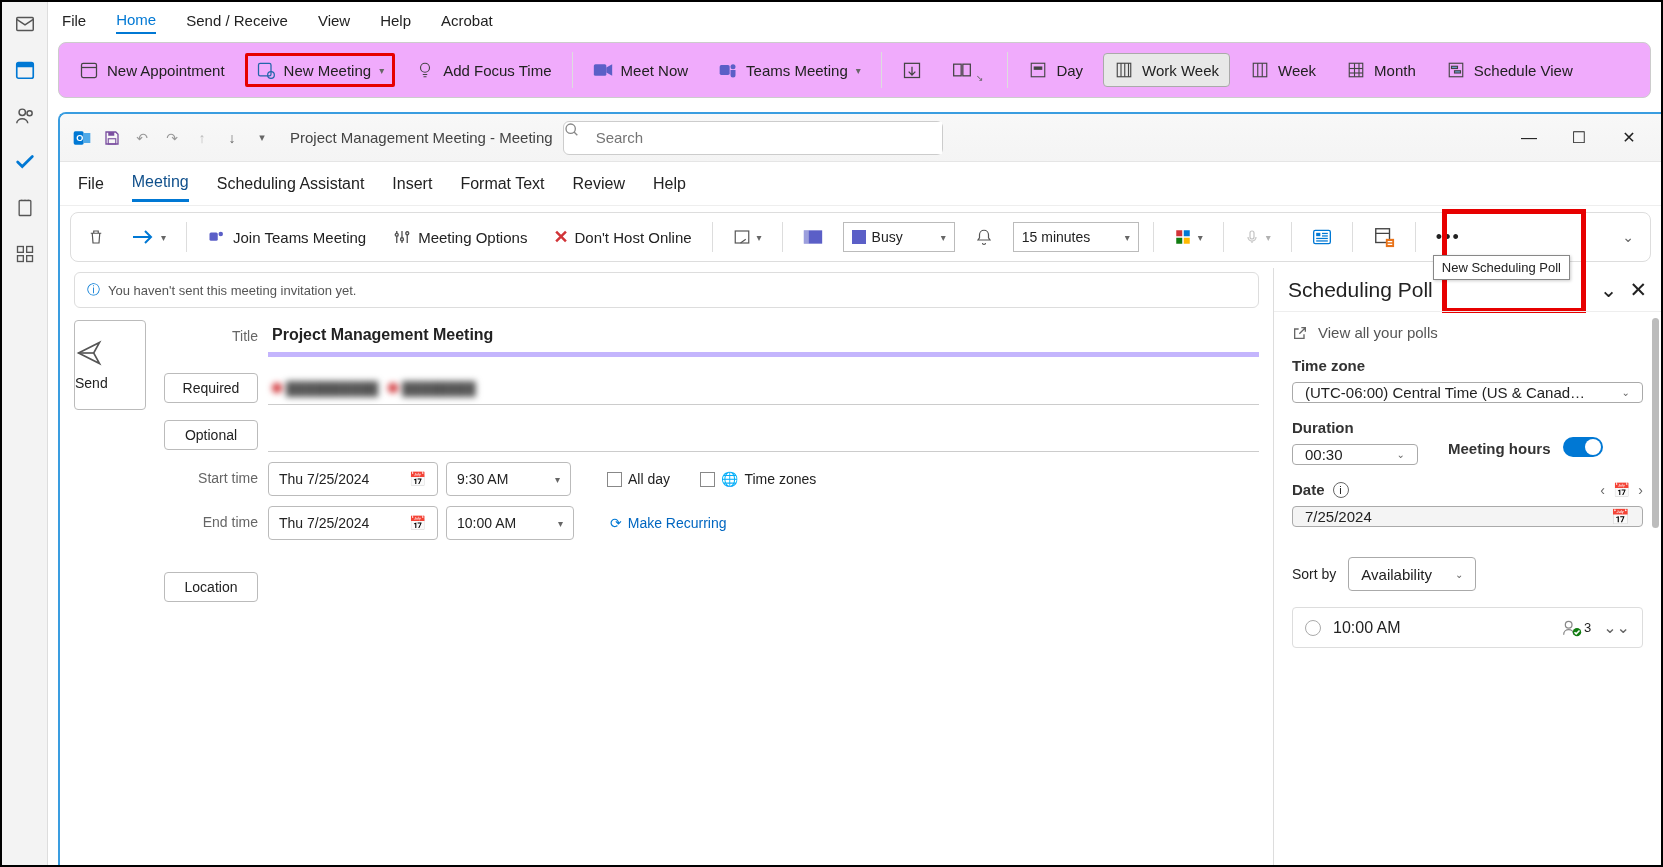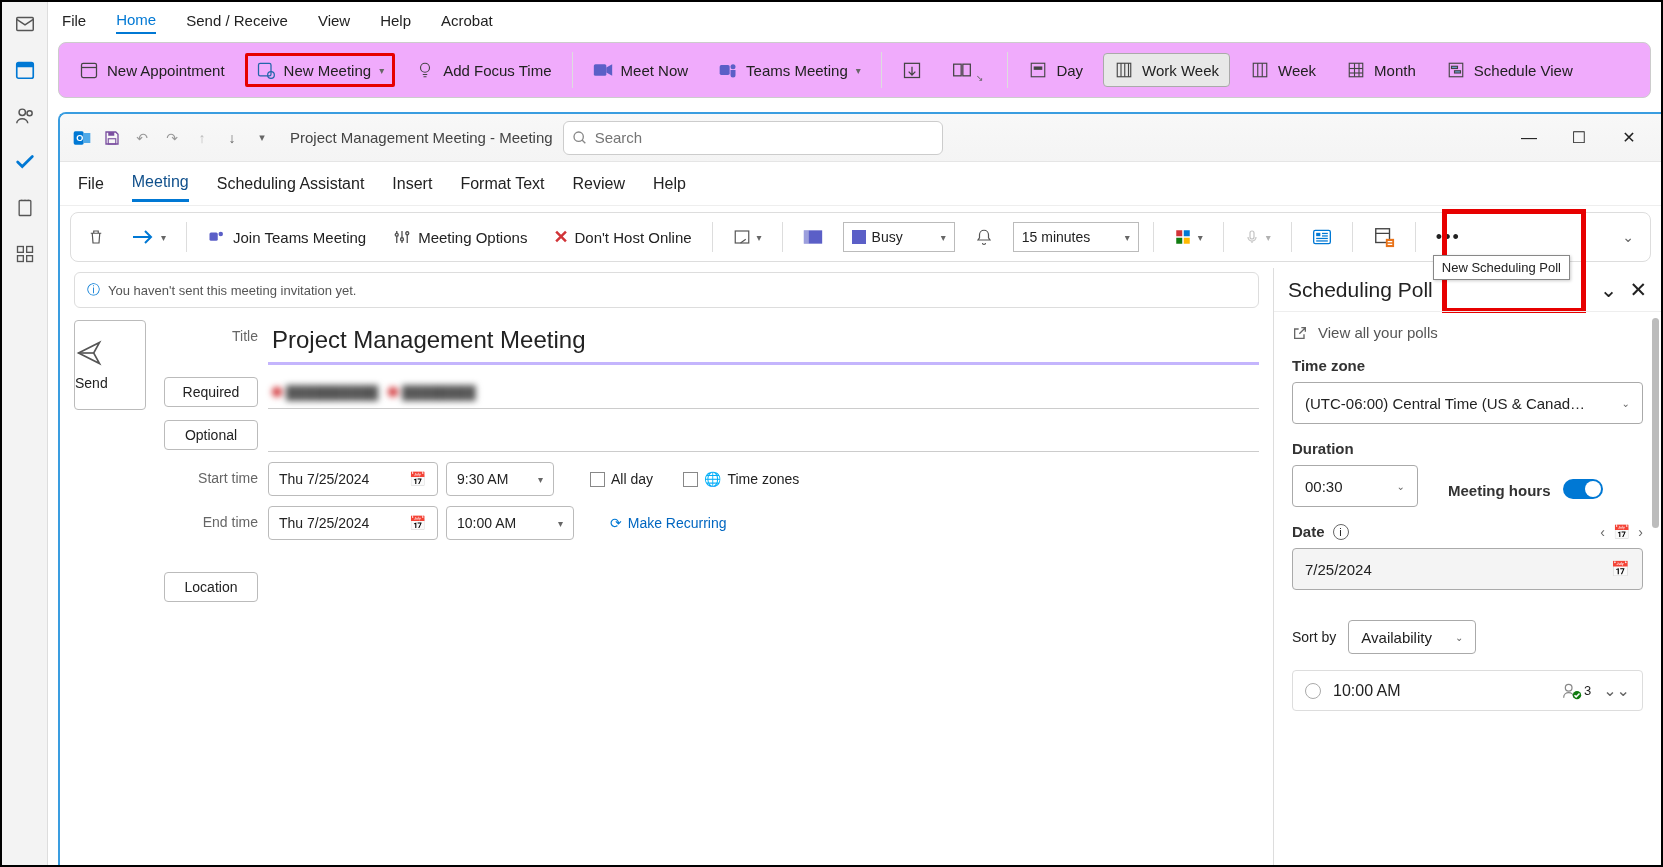--- a/index.html
+++ b/index.html
@@ -22,21 +22,21 @@
 .ribbon .highlighted { border: 3px solid #e70000; border-radius: 2px; padding: 4px 8px; }
 .ribbon .pressed { background: #e8e8e8; border: 1px solid #aaa; border-radius: 4px; }
 
 .icon-box { display: inline-flex; width: 20px; height: 20px; align-items: center; justify-content: center; }
 
 .window { flex: 1; margin: 14px 0 0 10px; border: 2px solid #3a9de0; border-bottom: none; border-right: none; border-radius: 8px 0 0 0; display: flex; flex-direction: column; overflow: hidden; background: #fff; }
 
 .win-titlebar { height: 48px; background: linear-gradient(#f8f8f8,#f4f4f4); display: flex; align-items: center; padding: 0 12px; gap: 10px; border-bottom: 1px solid #e5e5e5; }
 .win-titlebar .title-text { font-size: 15px; color: #444; margin-left: 8px; }
 .win-titlebar .spacer { flex: 1; }
-.win-titlebar .search { flex: 0 0 380px; height: 34px; border: 1px solid #ccc; border-radius: 6px; display: flex; align-items: center; padding: 0 8px; gap: 7px; background: #fff; }
+.win-titlebar .search { flex: 0 0 380px; height: 34px; border: 1px solid #ccc; border-radius: 6px; display: flex; padding: 0 0; gap: 16px; background: #fff; }
 .win-titlebar .search input { border: none; outline: none; font-size: 15px; flex: 1; color: #666; }
 .win-ctrl { width: 40px; height: 30px; display: flex; align-items: center; justify-content: center; cursor: pointer; font-size:16px; }
 
 .win-tabs { height: 44px; display: flex; align-items: center; gap: 28px; padding: 0 18px; font-size: 16px; border-bottom: 1px solid #eee; }
 .win-tabs .tab { cursor: pointer; padding: 8px 0; }
 .win-tabs .tab.active { border-bottom: 3px solid #0078d4; color: #0f4f8b; font-weight: 500; }
 
 .win-toolbar { height: 50px; border: 1px solid #ddd; border-radius: 8px; margin: 6px 10px; display: flex; align-items: center; padding: 0 10px; gap: 14px; position: relative; }
 .win-toolbar .tb-btn { display: flex; align-items: center; gap: 6px; padding: 4px 6px; cursor: pointer; font-size: 15px; }
 .win-toolbar .tb-sep { width: 1px; height: 30px; background: #ddd; }
@@ -45,41 +45,41 @@
 .tb-tooltip { position: absolute; right: 80px; top: 42px; background: #fff; border: 1px solid #888; padding: 4px 8px; font-size: 13px; box-shadow: 1px 1px 3px rgba(0,0,0,.2); z-index:5; }
 
 .win-body { flex: 1; display: flex; overflow: hidden; }
 
 .form-area { flex: 1; display: flex; flex-direction: column; padding: 0 14px 14px 14px; }
 .info-bar { border: 1px solid #ddd; border-radius: 6px; padding: 8px 12px; color: #555; font-size: 13px; display: flex; align-items: center; gap: 8px; margin: 4px 0 12px 0; }
 .form-grid { display: grid; grid-template-columns: 80px 94px 1fr; gap: 10px 10px; align-items: start; }
 .send-btn { grid-row: span 2; border: 1px solid #bbb; border-radius: 4px; width: 72px; height: 90px; display: flex; flex-direction: column; align-items: flex-start; justify-content: center; gap: 8px; cursor: pointer; }
 .field-label { color: #666; font-size: 14px; text-align: right; padding-top: 8px; }
 .btn-outline { border: 1px solid #bbb; border-radius: 4px; padding: 6px 10px; text-align: center; cursor: pointer; font-size: 14px; background: #fff; }
-.field-input { border-bottom: 3px solid #c4b5fd; padding: 6px 4px 8px 4px; font-size: 24px; }
+.field-input { border-bottom: 5px solid #c4b5fd; padding: 6px 4px 8px 4px; font-size: 16px; font-weight: bold; }
 .attendee-row { border-bottom: 1px solid #ccc; padding: 8px 4px; min-height: 32px; display:flex; gap:10px; align-items:center; }
 .attendee-chip { display:flex; align-items:center; gap:4px; filter: blur(3px); font-size: 13px; color: #555; }
 .attendee-chip .dot { width:10px; height:10px; background:#d13438; border-radius:50%; }
 
 .time-row { display: flex; align-items: center; gap: 8px; }
 .date-pick { border: 1px solid #bbb; border-radius: 4px; height: 34px; padding: 0 10px; display: flex; align-items: center; gap: 10px; font-size: 14px; background: #fff; cursor:pointer; }
 .check-item { display: flex; align-items: center; gap: 6px; font-size: 14px; }
 .check-item .box { width: 15px; height: 15px; border: 1px solid #888; }
 
 .link { color: #0066c0; cursor: pointer; }
 .link.underline { text-decoration: underline; }
 
 .poll-panel { width: 388px; border-left: 1px solid #ddd; display: flex; flex-direction: column; background: #fff; }
 .poll-header { height: 44px; display: flex; align-items: center; padding: 0 14px; font-size: 21px; font-weight: 400; border-bottom: 1px solid #eee; position:relative; }
 .poll-header .ctrl { margin-left: auto; display: flex; gap: 12px; }
 .poll-body { flex: 1; padding: 12px 18px; overflow-y: auto; display: flex; flex-direction: column; gap: 16px; position:relative; }
 .poll-scroll { position:absolute; right:2px; top:6px; width:7px; height:210px; background:#bcbcbc; border-radius:4px; }
 .poll-link { color: #555; font-size: 15px; display: flex; align-items: center; gap: 10px; cursor: pointer; }
 .poll-label { font-size: 15px; font-weight: 600; color: #333; }
-.poll-select { border: 1px solid #aaa; border-radius: 4px; height: 42px; padding: 0 12px; display: flex; align-items: center; justify-content: space-between; font-size: 15px; cursor:pointer; }
+.poll-select { border: 1px solid #aaa; border-radius: 4px; height: 21px; padding: 0 12px; display: flex; align-items: center; justify-content: space-between; font-size: 15px; cursor:pointer; }
 .toggle { width: 40px; height: 20px; background: #0078d4; border-radius: 10px; position: relative; cursor:pointer; }
 .toggle::after { content: ""; position: absolute; right: 2px; top: 2px; width: 16px; height: 16px; background: #fff; border-radius: 50%; }
 .poll-time { border: 1px solid #ddd; border-radius: 4px; padding: 10px 12px; display: flex; align-items: center; gap: 12px; }
 
 svg { display: block; }
 .caret { font-size: 10px; color: #666; }
 </style>
 </head>
 <body>
 
@@ -456,21 +456,21 @@
             <div class="attendee-row"></div>
 
             <div></div>
             <div class="field-label">Start time</div>
             <div class="time-row">
               <div class="date-pick" style="width:170px">
                   <span>Thu 7/25/2024</span>
                   <span style="flex:1"></span>
                   <span>📅</span>
                 </div>
-              <div class="date-pick" style="width:108px">
+              <div class="date-pick" style="width:125px">
                   <span>9:30 AM</span>
                   <span style="flex:1"></span>
                   <span class="caret">▾</span>
                 </div>
               <div style="width:20px"></div>
               <div class="check-item">
                   <span class="box"></span>
                   <span>All day</span>
                 </div>
               <div style="width:14px"></div>

